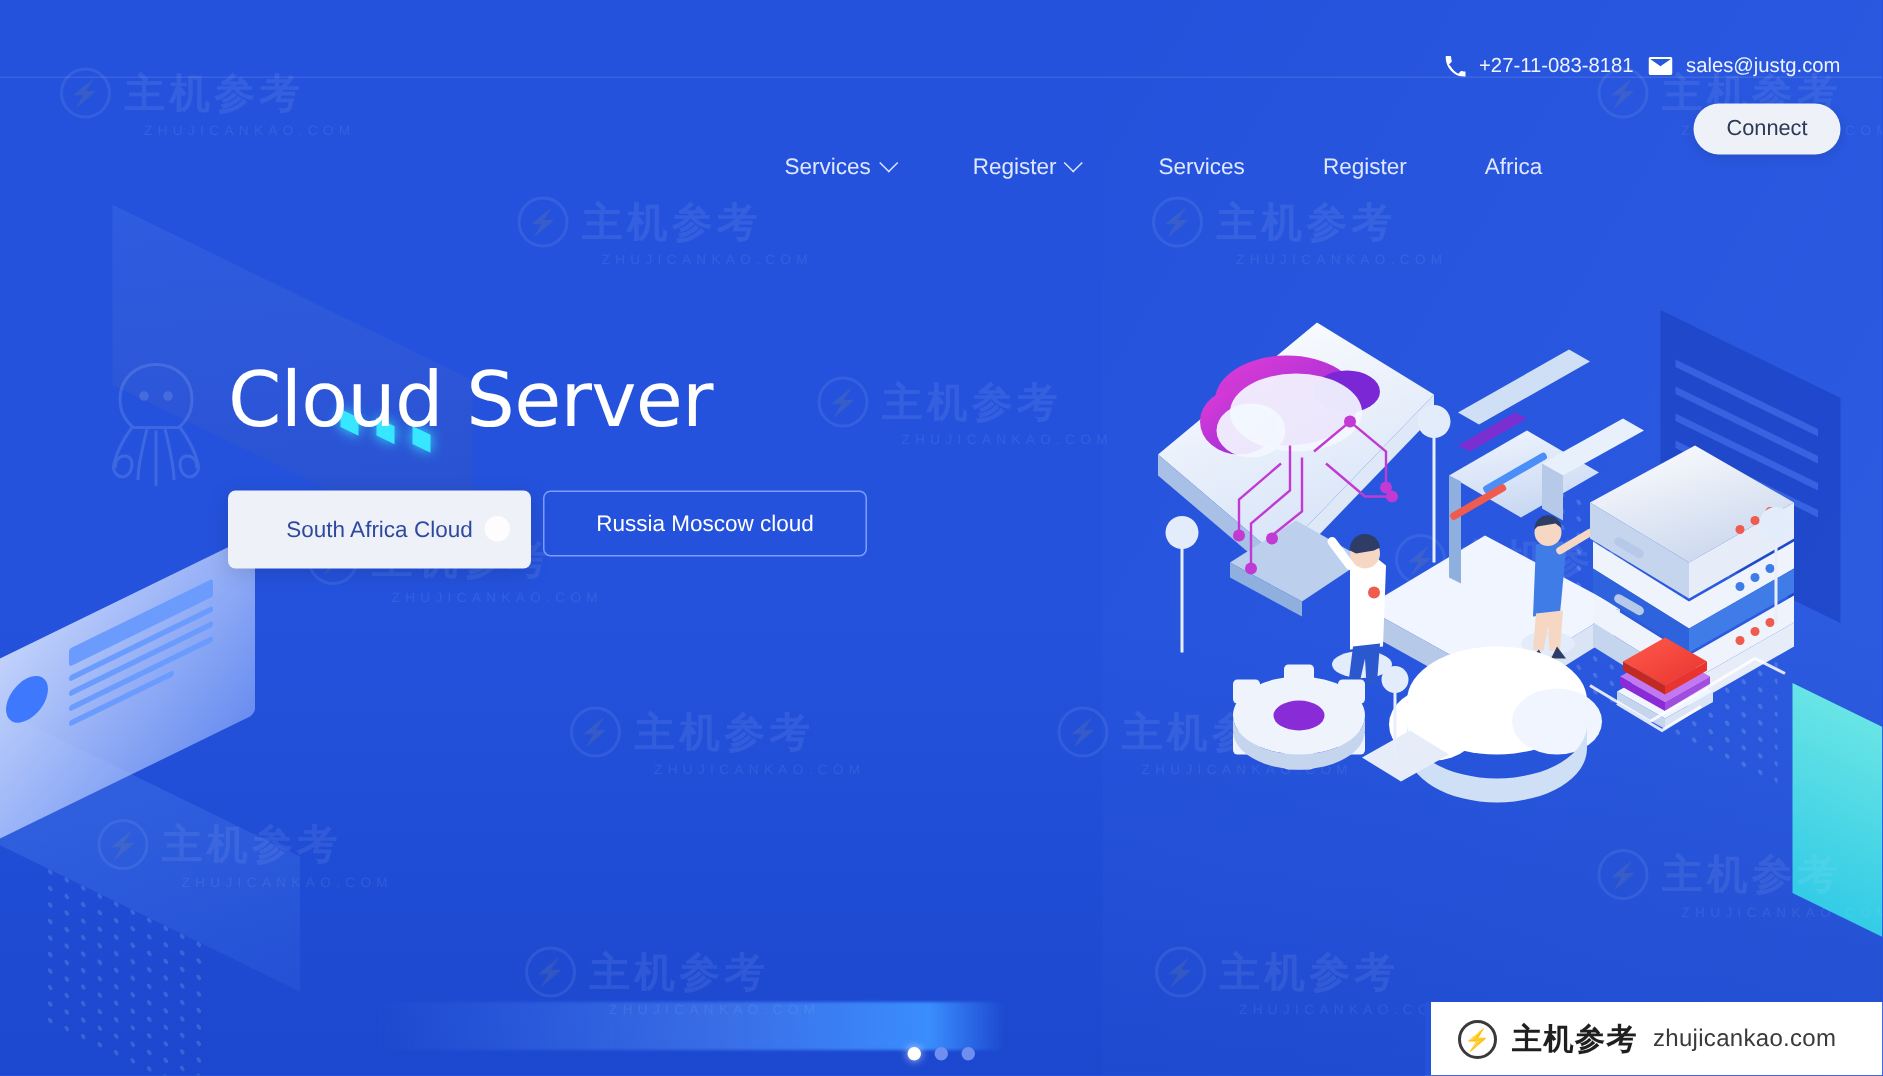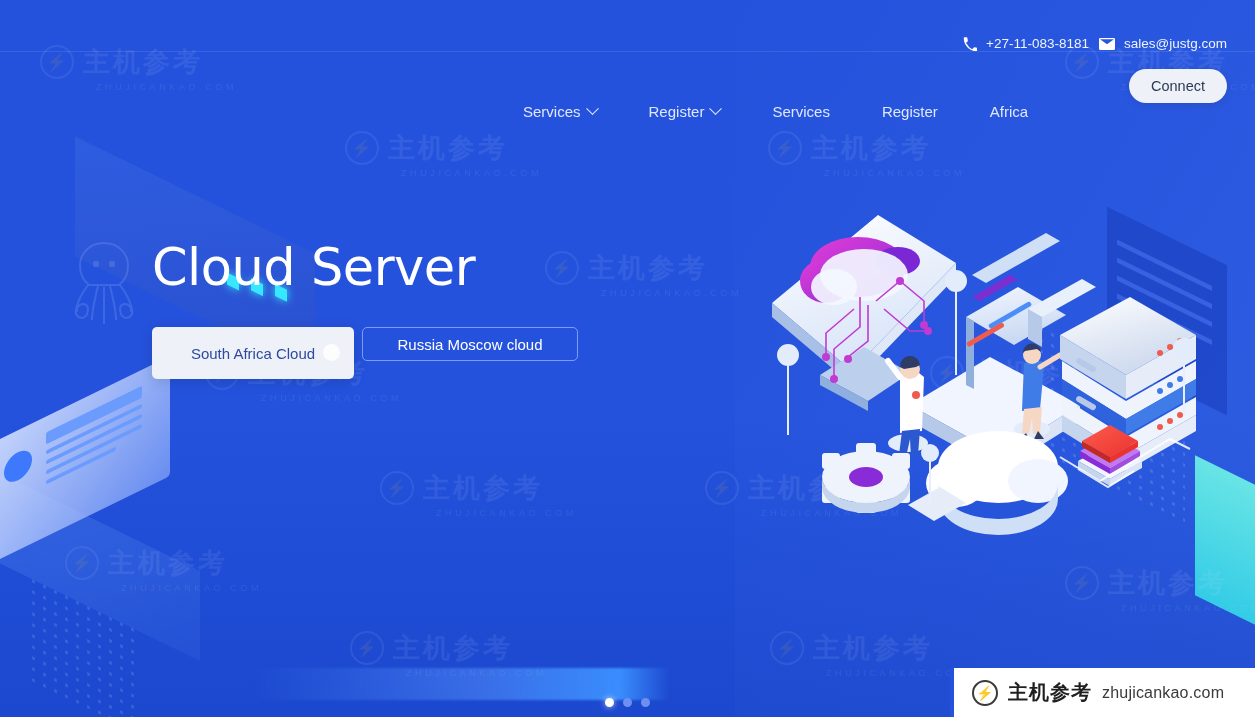--- a/index.html
+++ b/index.html
@@ -136,21 +136,21 @@
     box-shadow: 0 3px 14px rgba(0,0,0,.13);
   }
   .btn-primary::after {
     content: ""; position: absolute; right: 14px; top: 17px;
     width: 17px; height: 17px; border-radius: 50%;
     background: rgba(255,255,255,.85);
   }
   .btn-outline {
     background: transparent; color: #ffffff;
     border: 1.5px solid #7e9dfb; border-radius: 5px;
-    width: 216px; height: 34px; font-size: 15px; cursor: pointer;
+    width: 216px; height: 44px; font-size: 15px; cursor: pointer;
     font-family: "Liberation Sans", sans-serif;
   }
 
   
   .illus { position: absolute; left: 760px; top: 205px; width: 470px; height: 340px; z-index: 4; }
 
   
   .dots { position: absolute; left: 0; right: 0; bottom: 10px; display: flex; justify-content: center; gap: 9px; z-index: 7; }
   .dot { width: 9px; height: 9px; border-radius: 50%; background: #6f8ff0; cursor: pointer; }
   .dot.active { background: #ffffff; box-shadow: 0 0 6px rgba(255,255,255,.7); }

